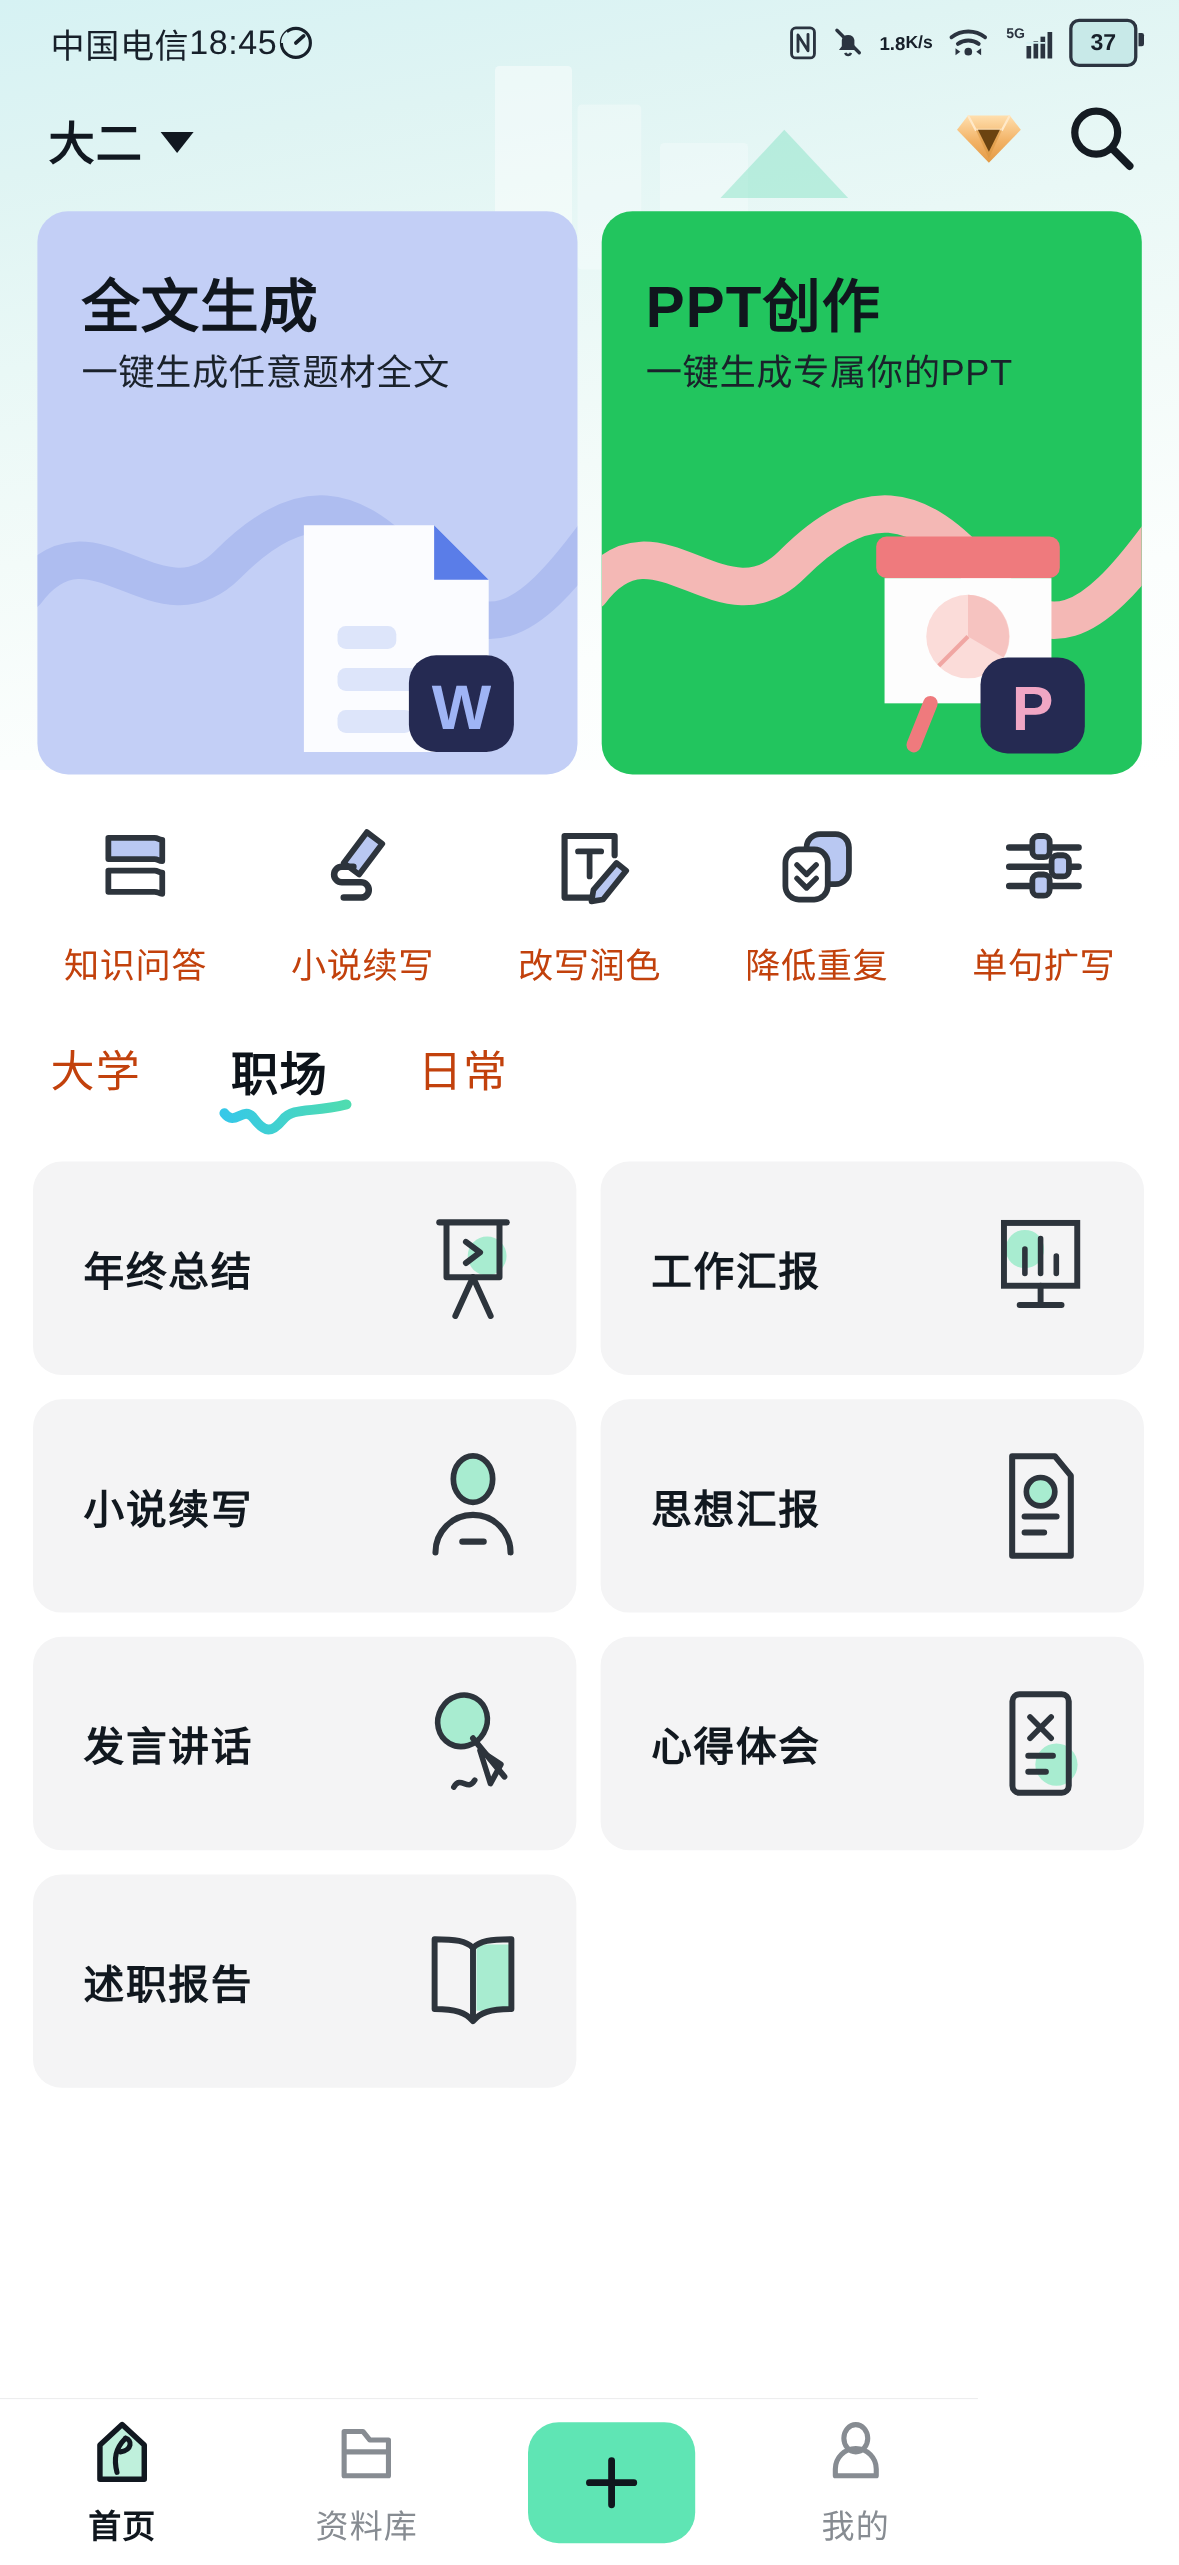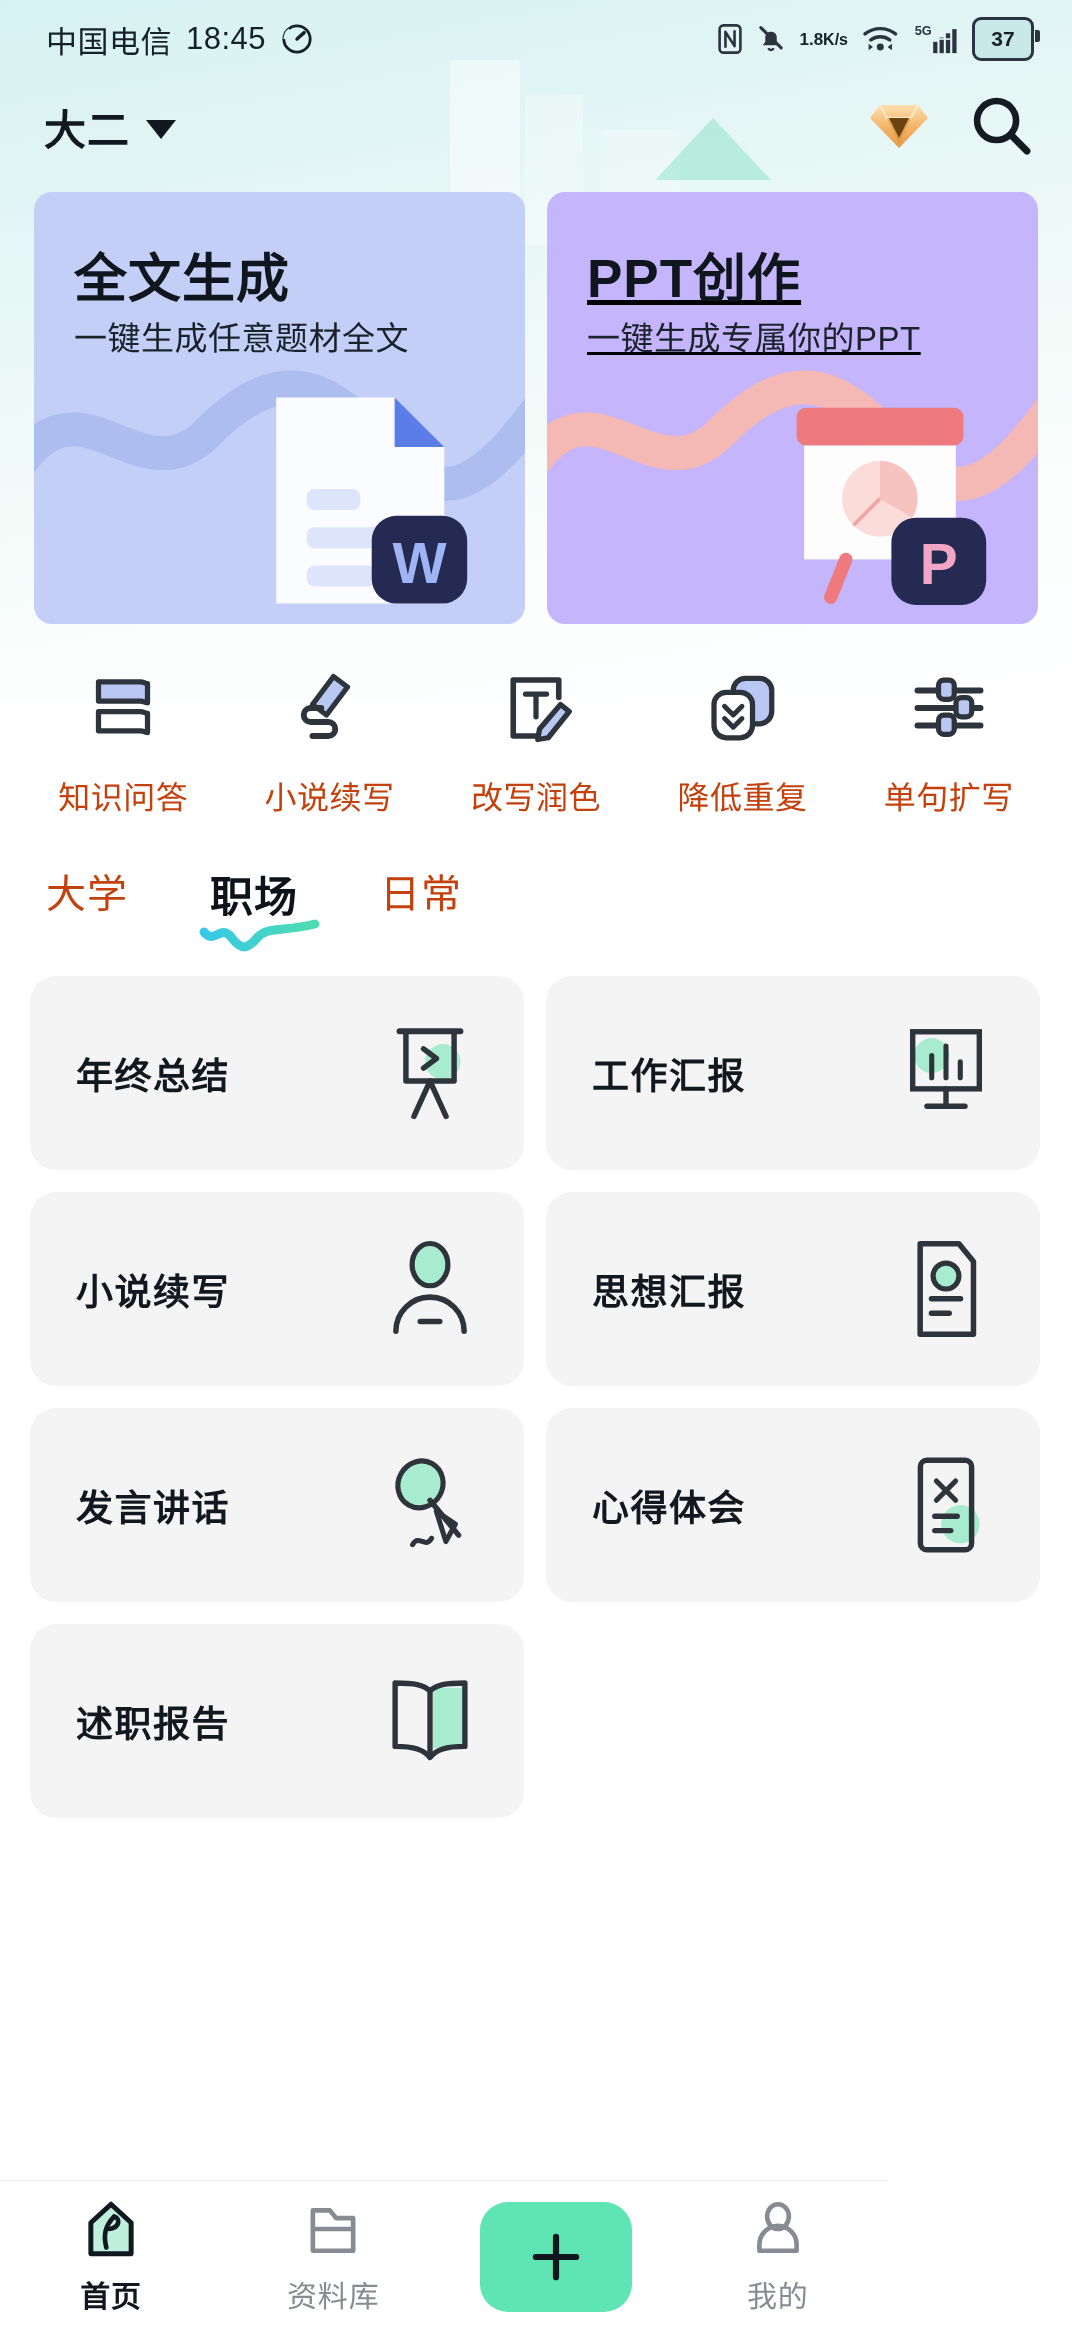--- a/index.html
+++ b/index.html
@@ -28,21 +28,21 @@
     border-left:58px solid transparent; border-right:58px solid transparent;
     border-bottom:62px solid rgba(126,224,194,.45);
   }
 
   
   .statusbar{
     position:relative; z-index:3;
     height:78px; display:flex; align-items:center;
     padding:0 38px 0 46px; color:#17202a;
   }
-  .sb-left{ display:flex; align-items:center; gap:14px; font-size:31px; letter-spacing:.5px; }
+  .sb-left{ display:flex; align-items:center; font-size:31px; letter-spacing:.5px; }
   .sb-time{ font-size:31px; }
   .sb-right{ margin-left:auto; display:flex; align-items:center; gap:14px; }
   .svgico{ display:block; }
   .kbs{ display:flex; flex-direction:row; align-items:center; line-height:1; font-size:17px; font-weight:600; }
   .kbs span:last-child{ font-size:16px; margin-top:2px; }
   .batt{
     display:flex; align-items:center; justify-content:center;
     width:62px; height:44px; border:3px solid #2b3440; border-radius:9px;
     font-size:21px; font-weight:700; position:relative; background:#c8e9e8;
   }
@@ -58,24 +58,24 @@
   .caret{ width:0;height:0; border-left:15px solid transparent; border-right:15px solid transparent; border-top:19px solid #111820; margin-top:6px; }
   .appbar-right{ margin-left:auto; display:flex; align-items:center; gap:38px; }
 
   
   .hero{
     position:relative; z-index:3;
     display:flex; gap:22px; padding:18px 34px 0 34px;
   }
   .hcard{
     position:relative; overflow:hidden;
-    width:496px; height:432px; border-radius:18px; padding:44px 0 0 40px;
+    width:496px; height:512px; border-radius:28px; padding:44px 0 0 40px;
   }
   .hcard.blue{ background:#c3cff6; }
-  .hcard.pink{ background:#c4b5fd;text-decoration:underline; }
+  .hcard.pink{ background:#22c55e; }
   .hcard h2{ font-size:53px; font-weight:800; color:#10161d; letter-spacing:1px; }
   .hcard p{ font-size:33px; color:#1a222b; letter-spacing:.5px; }
   .wave{ position:absolute; left:0; bottom:96px; width:100%; height:190px; }
 
   .docart{ position:absolute; right:54px; bottom:16px; width:210px; height:215px; }
   .pptart{ position:absolute; right:48px; bottom:14px; width:220px; height:215px; }
 
   
   .quick{
     position:relative; z-index:3;

